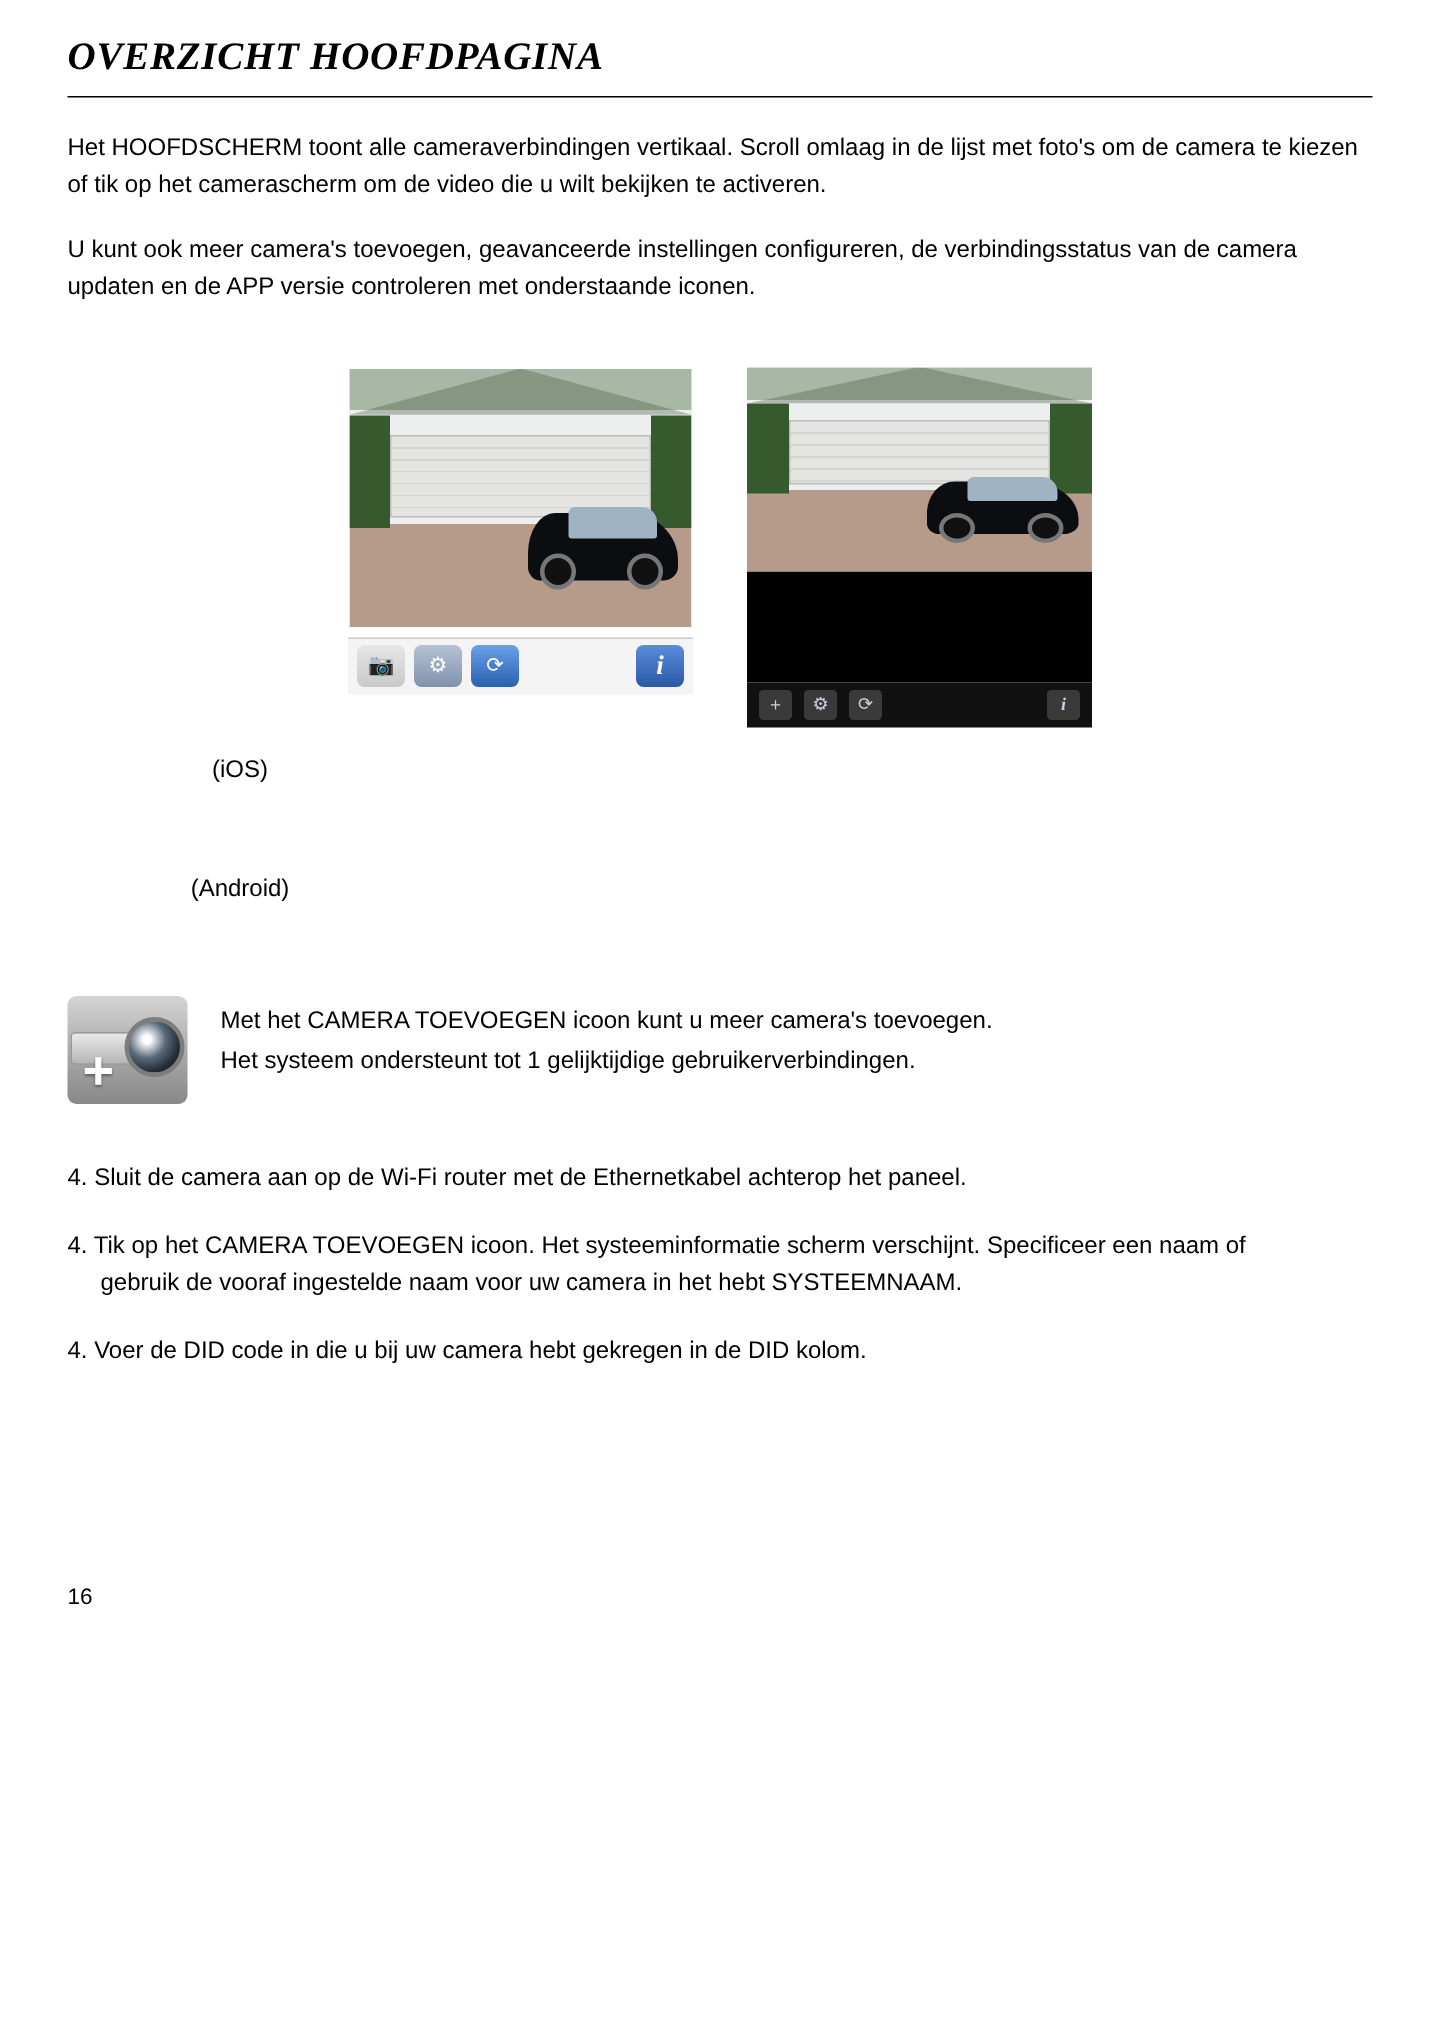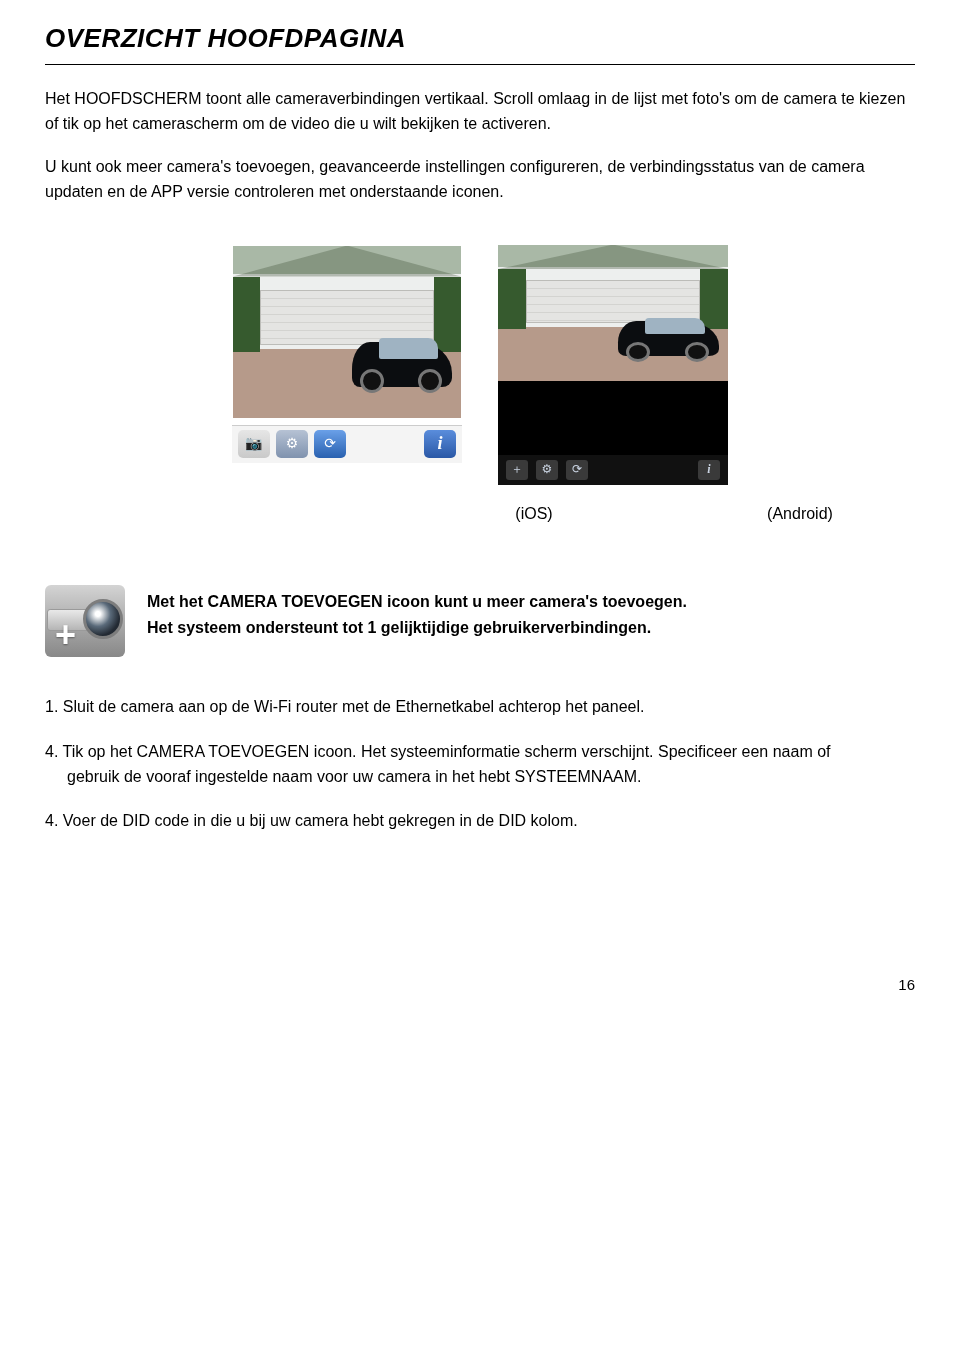--- a/index.html
+++ b/index.html
@@ -7,21 +7,21 @@
       font-family: Arial, Helvetica, sans-serif;
       width: 960px;
       margin: 0 auto;
       padding: 20px 45px 40px;
       color: #000;
       font-size: 16px;
       line-height: 1.4;
       background: #fff;
     }
     h1.page-heading {
-      font-family: Liberation Sans, sans-serif;
+      font-family: Liberation Serif, serif;
       font-size: 26px;
       font-weight: 900;
       font-style: italic;
       letter-spacing: 0.5px;
       padding-bottom: 8px;
       border-bottom: 1.5px solid #000;
       margin-bottom: 22px;
     }
     p.para {
       margin-bottom: 18px;
@@ -85,23 +85,24 @@
       width: 22px; height: 20px;
       border-radius: 3px;
       background: #3a3a3a;
       color: #c8d2e0;
       display: flex; align-items: center; justify-content: center;
       font-size: 12px;
     }
     .and-icon.info { font-family: Georgia, serif; font-style: italic; font-weight: bold; }
     .captions-row {
       display: flex;
-      justify-content: flex-end;
-      gap: 36px;
+      justify-content: center;
+      gap: 47px;
       margin-bottom: 60px;
+      flex-direction: column;
     }
     .captions-row span {
       width: 230px;
       text-align: center;
       display: block;
       font-size: 16px;
       margin-top: 10px;
     }
     .icon-text-row {
       display: flex;
@@ -136,30 +137,30 @@
     .add-cam-icon .plus {
       position: absolute;
       left: 10px; bottom: 4px;
       color: #fff;
       font-size: 36px;
       font-weight: 700;
       line-height: 1;
       text-shadow: 0 1px 2px rgba(0,0,0,.4);
     }
     .icon-text-row .txt { flex: 1; padding-top: 6px; }
-    .icon-text-row .txt p { margin-bottom: 4px; font-weight: bold; }
+    .icon-text-row .txt p { margin-bottom: 4px; }
     ol.steps { list-style: none; padding: 0; margin: 0; }
     ol.steps li {
       margin-bottom: 20px;
       line-height: 1.55;
       padding-left: 0;
     }
     ol.steps li .indent { display: block; padding-left: 22px; }
     .page-num {
-      text-align: right;
+      text-align: left;
       margin-top: 140px;
       font-size: 15px;
     }
     
     .scene {
       width: 100%; height: 100%;
       position: relative;
       background:
         linear-gradient(#a9b8a6 0 16%, transparent 16%),
         linear-gradient(#edefee 16% 60%, transparent 60%),
@@ -261,21 +262,21 @@
       <div class="lens"></div>
       <div class="plus">+</div>
   </div>
   <div class="txt">
     <p>Met het CAMERA TOEVOEGEN icoon kunt u meer camera's toevoegen.</p>
     <p>Het systeem ondersteunt tot 1 gelijktijdige gebruikerverbindingen.</p>
   </div>
 </div>
 
 <ol class="steps">
-  <li>1. Sluit de camera aan op de Wi-Fi router met de Ethernetkabel achterop het paneel.</li>
+  <li>4. Sluit de camera aan op de Wi-Fi router met de Ethernetkabel achterop het paneel.</li>
   <li>
     <span>4. Tik op het CAMERA TOEVOEGEN icoon. Het systeeminformatie scherm verschijnt. Specificeer een naam of</span>
     <span class="indent">gebruik de vooraf ingestelde naam voor uw camera in het hebt SYSTEEMNAAM.</span>
   </li>
   <li>4. Voer de DID code in die u bij uw camera hebt gekregen in de DID kolom.</li>
 </ol>
 
 <div class="page-num">16</div>
 
 </body></html>

